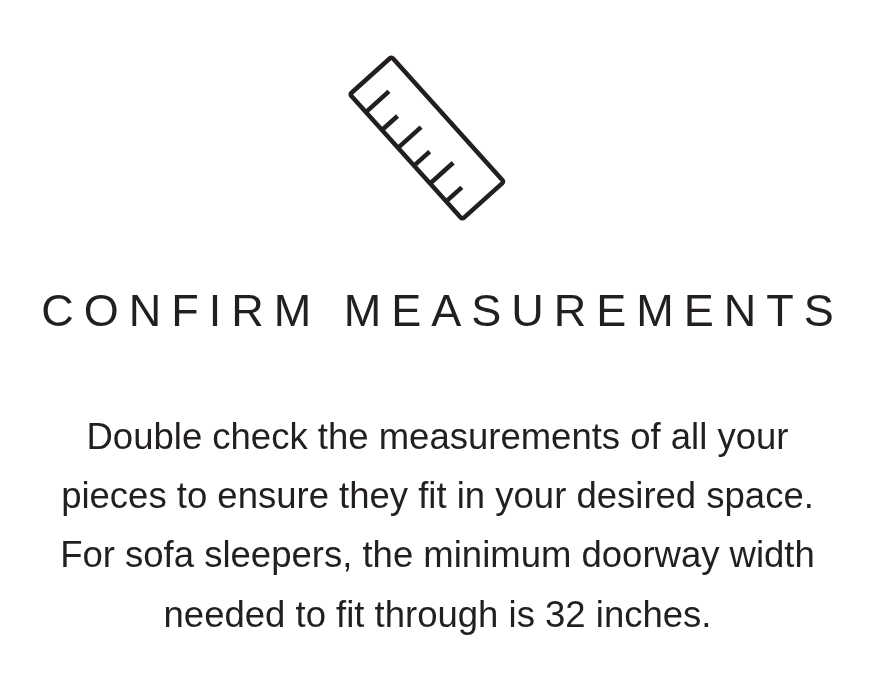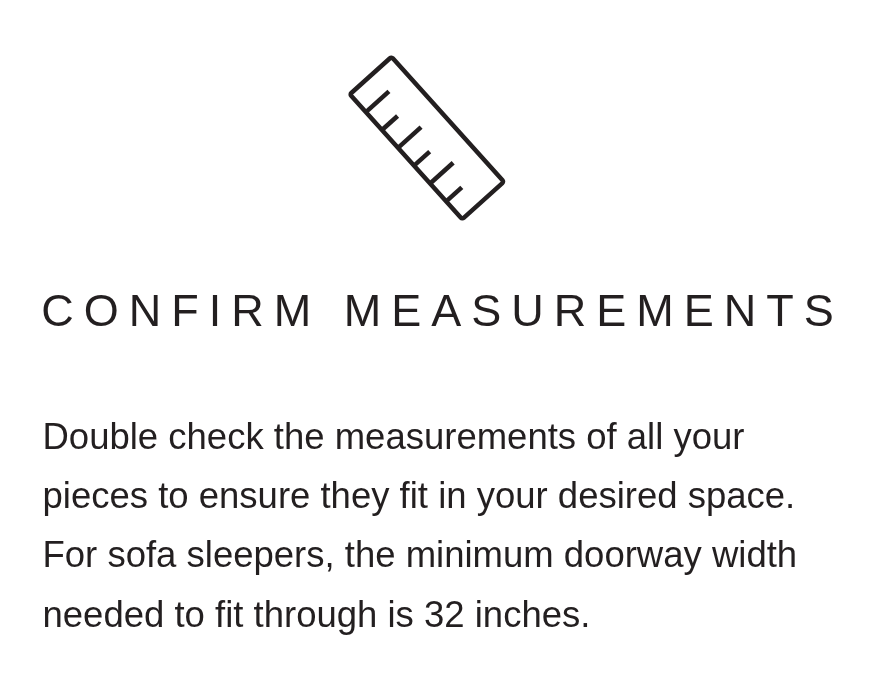--- a/index.html
+++ b/index.html
@@ -43,20 +43,21 @@
     font-weight: 400;
     text-align: center;
     color: #231f20;
     white-space: nowrap;
   }
   .body-copy {
     margin-top: 44px;
     width: 790px;
     font-size: 36.5px;
     line-height: 1.62;
+    text-align: center;
     color: #231f20;
     font-weight: 400;
   }
 </style>
 </head>
 <body>
 
 <div class="card">
 
   <div class="icon-wrap">

